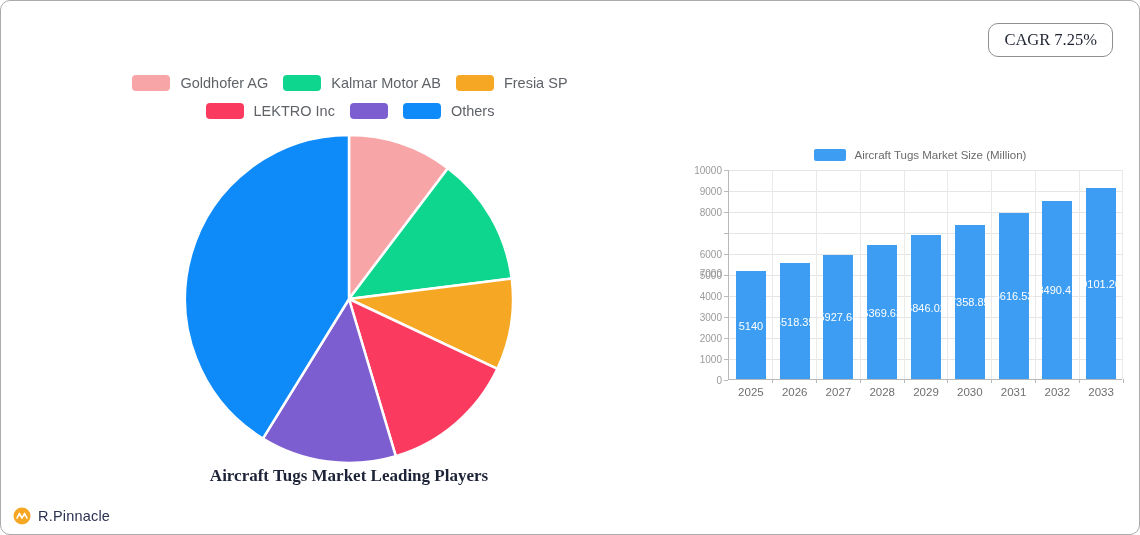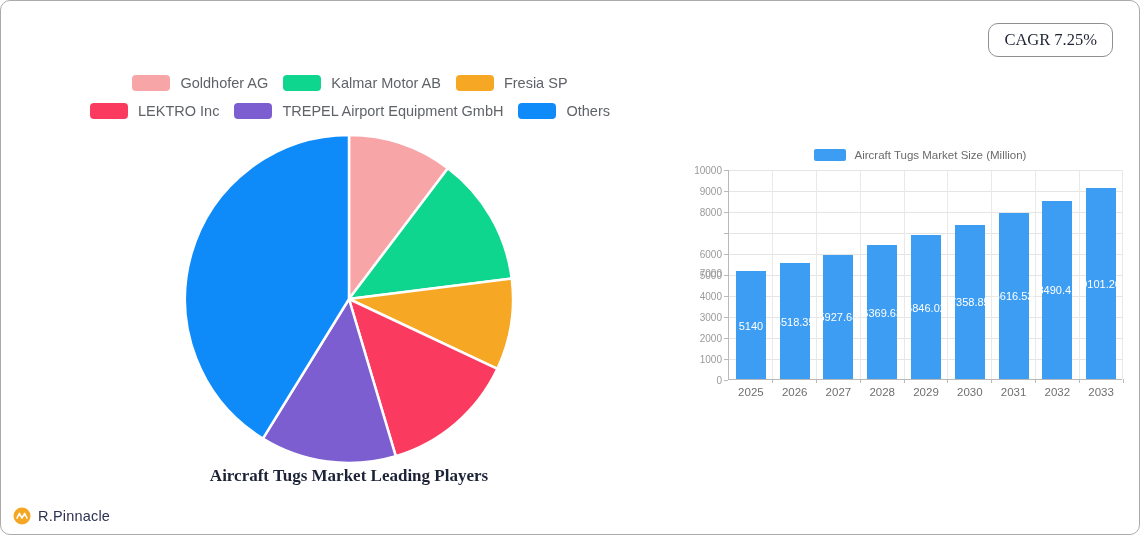--- a/index.html
+++ b/index.html
@@ -84,21 +84,20 @@
           <span class="legend-label">Fresia SP</span>
         </div>
       </div>
       <div class="legend-row">
         <div class="legend-item">
           <span class="legend-swatch" style="background: rgb(250, 59, 95);"></span>
           <span class="legend-label">LEKTRO Inc</span>
         </div>
         <div class="legend-item">
           <span class="legend-swatch" style="background: rgb(124, 94, 209);"></span>
-          <span class="legend-label">TREPEL Airport Equipment GmbH</span>
         </div>
         <div class="legend-item">
           <span class="legend-swatch" style="background: rgb(14, 139, 249);"></span>
           <span class="legend-label">Others</span>
         </div>
       </div>
     </div>
 
   <svg class="pie-svg" id="pie-svg" width="334" height="334" viewBox="0 0 334 334">
       <path d="M 167 167 L 167.00 3.00 A 164 164 0 0 1 265.88 36.16 Z" fill="#f8a5a7" stroke="#ffffff" stroke-width="2.5" stroke-linejoin="round"></path>

